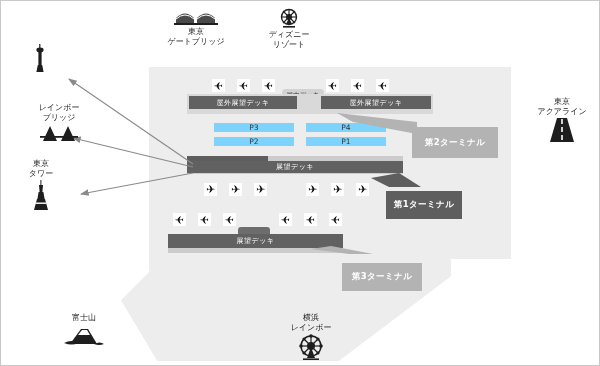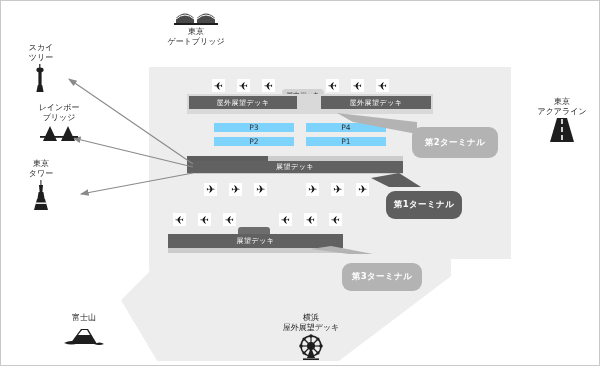--- a/index.html
+++ b/index.html
@@ -63,21 +63,20 @@
     font-size:11px;color:#111;line-height:1;
   }
   .plane.up{transform:rotate(180deg);}
 
   
   .callout{
     position:absolute;
     color:#fff;font-size:8.5px;font-weight:bold;
     display:flex;align-items:center;justify-content:center;
     letter-spacing:.4px;
-    border-radius:9px;
   }
   .callout.dark{background:#5e5e5e;}
   .callout.light{background:#b3b3b3;}
 
   
   .landmark{
     position:absolute;text-align:center;
     font-size:8px;color:#222;line-height:1.25;
     width:76px;
   }
@@ -170,24 +169,40 @@
         <path d="M23,16 L23,10 Q32,1 41,10 L41,16 Z" fill="#4a4a4a"></path>
         <path d="M2,11 Q11,3 20,11" stroke="#fff" stroke-width="1" fill="none"></path>
         <path d="M23,11 Q32,3 41,11" stroke="#fff" stroke-width="1" fill="none"></path>
         <rect x="0" y="15" width="44" height="2" fill="#1e1e1e"></rect>
       </svg>
     </span>
     <span class="lm-label">東京
 ゲートブリッジ</span>
   </div>
 
+  <div class="landmark" style="left:250px;top:6px">
+    <span class="lm-icon">
+      <svg width="26" height="20" viewBox="0 0 26 20">
+        <circle cx="13" cy="9" r="7.5" fill="none" stroke="#1e1e1e" stroke-width="1.4"></circle>
+        <circle cx="13" cy="9" r="3" fill="#1e1e1e"></circle>
+        <g stroke="#1e1e1e" stroke-width="1.1">
+          <line x1="13" y1="1" x2="13" y2="17"></line>
+            <line x1="5" y1="9" x2="21" y2="9"></line>
+          <line x1="7" y1="3" x2="19" y2="15"></line>
+            <line x1="19" y1="3" x2="7" y2="15"></line>
+        </g>
+        <path d="M10,16 L13,10 L16,16 Z" fill="#1e1e1e"></path>
+        <rect x="7" y="18" width="12" height="1.6" fill="#1e1e1e"></rect>
+      </svg>
+    </span>
+    <span class="lm-label">ディズニー
+リゾート</span>
+  </div>
 
   <div class="landmark" style="left:2px;top:42px">
-    <span class="lm-label">スカイ
-ツリー</span>
     <span class="lm-icon">
       <svg width="14" height="28" viewBox="0 0 14 28">
         <rect x="5.2" y="0" width="1.2" height="5" fill="#1e1e1e"></rect>
         <ellipse cx="6" cy="6" rx="3.6" ry="2.4" fill="#1e1e1e"></ellipse>
         <rect x="4.4" y="8" width="3.2" height="14" fill="#1e1e1e"></rect>
         <path d="M2.4,28 L9.6,28 L8.2,21 L3.8,21 Z" fill="#1e1e1e"></path>
       </svg>
     </span>
   </div>
 
@@ -237,21 +252,21 @@
         <path d="M6,20 L17,5 L24,5 L33,20 Z" fill="#1e1e1e"></path>
         <path d="M14,11 L18,6 L23,6 L26,11 Z" fill="#fff"></path>
         <path d="M0,19 Q8,15 14,19 Q8,22 0,19 Z" fill="#1e1e1e"></path>
         <path d="M30,20 Q36,17 40,20 Q35,22 30,20 Z" fill="#1e1e1e"></path>
       </svg>
     </span>
   </div>
 
   <div class="landmark" style="left:272px;top:312px">
     <span class="lm-label">横浜
-屋外展望デッキ</span>
+レインボー</span>
     <span class="lm-icon">
       <svg width="34" height="26" viewBox="0 0 34 26">
         <circle cx="17" cy="12" r="10" fill="none" stroke="#1e1e1e" stroke-width="1.5"></circle>
         <circle cx="17" cy="12" r="4" fill="#1e1e1e"></circle>
         <g stroke="#1e1e1e" stroke-width="1.2">
           <line x1="17" y1="2" x2="17" y2="22"></line>
             <line x1="7" y1="12" x2="27" y2="12"></line>
           <line x1="10" y1="5" x2="24" y2="19"></line>
             <line x1="24" y1="5" x2="10" y2="19"></line>
         </g>

